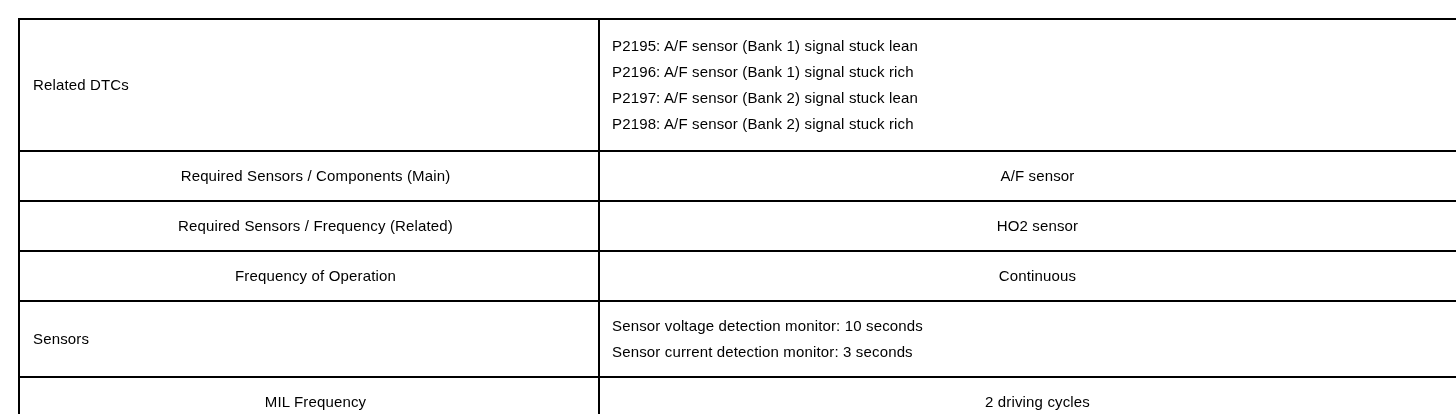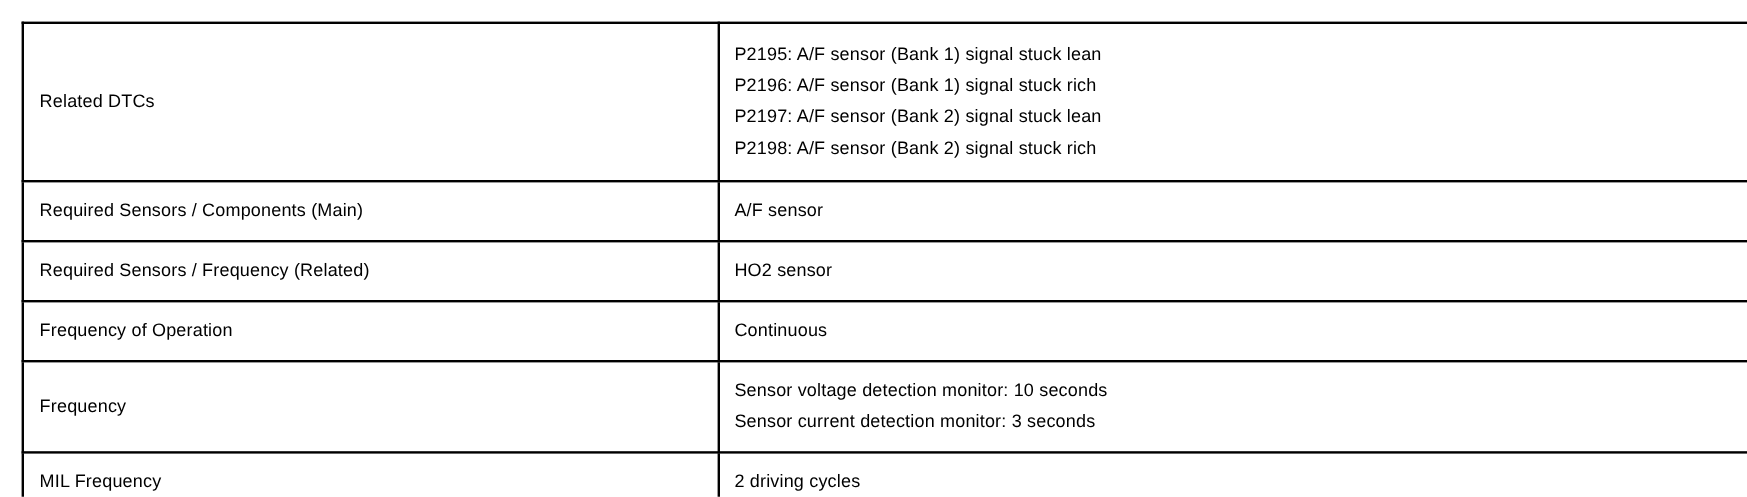--- a/index.html
+++ b/index.html
@@ -49,20 +49,21 @@
     letter-spacing: 0.01em;
     white-space: pre-line;
     font-family: "Liberation Sans", sans-serif;
   }
   .row-tall .cell-text,
   .row-mid .cell-text {
     line-height: 26px;
   }
   .row-single td {
     height: 36px;
+    text-align: center;
   }
   .row-tall td {
     height: 118px;
   }
   .row-mid td {
     height: 62px;
   }
 </style>
 </head>
 <body>
@@ -106,21 +107,21 @@
         <td class="label-cell">
           <div class="cell-text">Frequency of Operation</div>
         </td>
         <td class="value-cell">
           <div class="cell-text">Continuous</div>
         </td>
       </tr>
 
       <tr class="row-mid">
         <td class="label-cell">
-          <div class="cell-text">Frequency</div>
+          <div class="cell-text">Sensors</div>
         </td>
         <td class="value-cell">
           <div class="cell-text">Sensor voltage detection monitor: 10 seconds
 Sensor current detection monitor: 3 seconds</div>
         </td>
       </tr>
 
       <tr class="row-single">
         <td class="label-cell">
           <div class="cell-text">MIL Frequency</div>

